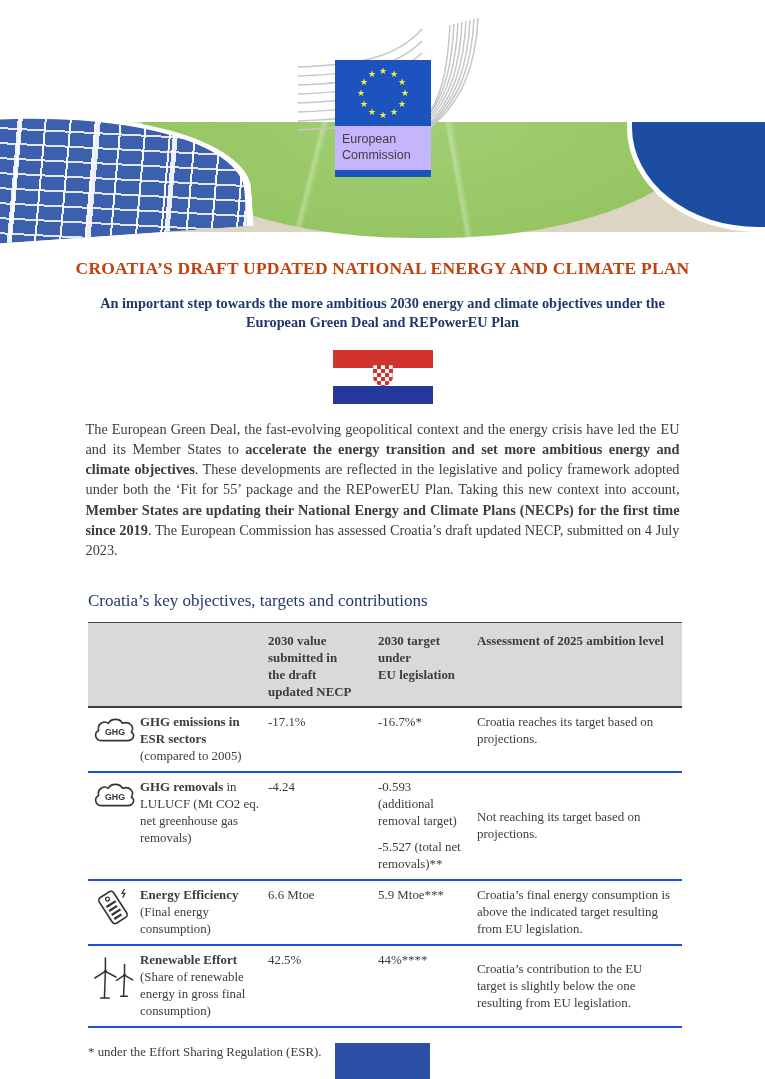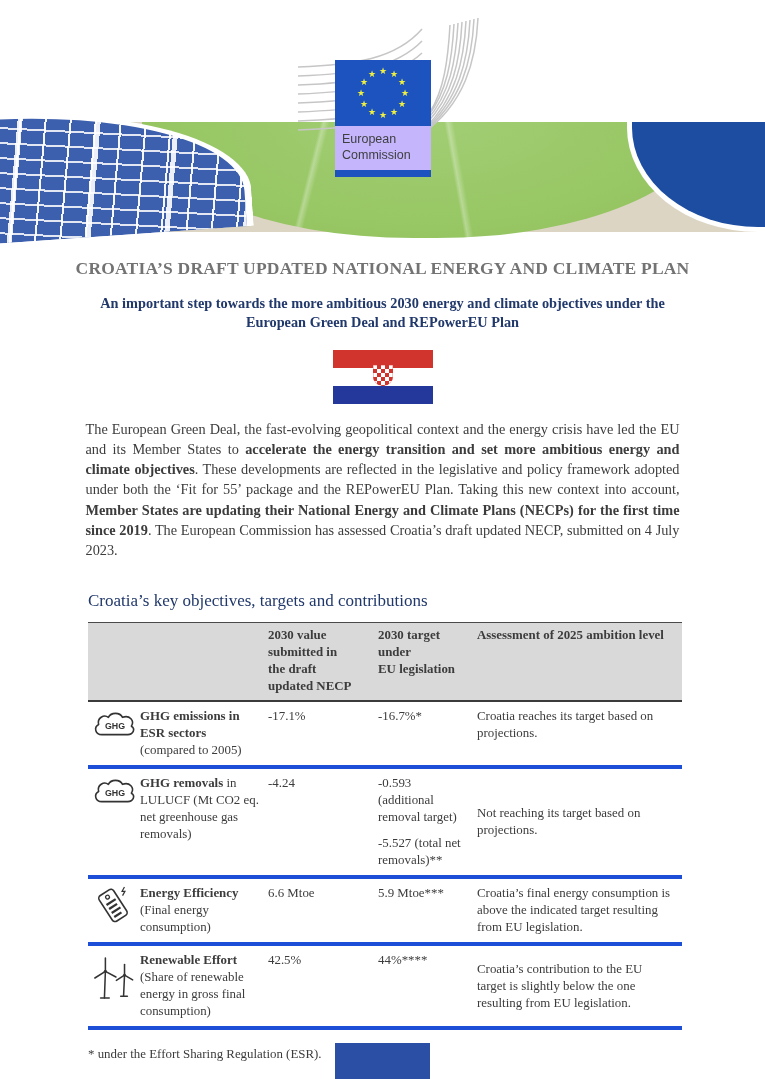--- a/index.html
+++ b/index.html
@@ -41,21 +41,21 @@
   .logo-flag { width:96px; height:66px; background:#1d53be; }
   .logo-label {
     background:#c4b5fd; padding:5px 4px 6px 7px;
     font-family:"Liberation Sans", sans-serif; font-size:12.5px; line-height:1.3;
     color:#3f3f3f;
   }
   .logo-bar { height:7px; background:#1d53be; }
   
   .content { position:absolute; left:0; top:242px; width:765px; }
   .doc-title {
-    margin-top:16px; text-align:center; color:#737373;
+    margin-top:16px; text-align:center; color:#c2410c;
     font-size:17.5px; font-weight:bold; letter-spacing:.2px;
   }
   .doc-subtitle {
     margin:15px auto 0; max-width:628px; text-align:center; color:#21386b;
     font-size:14.3px; font-weight:bold; line-height:1.35;
   }
   .flag { position:relative; width:100px; height:54px; margin:17px auto 0; }
   .flag .red { height:18px; background:#d0342c; }
   .flag .white { height:18px; background:#fff; }
   .flag .blue { height:18px; background:#24389c; }
@@ -76,26 +76,26 @@
   .h3 {
     margin:30px 0 0 88px; color:#21386b; font-size:17px; font-weight:normal;
   }
   
   table.kt {
     margin:11px 0 0 88px; width:594px; border-collapse:collapse;
     font-size:12.9px; line-height:1.32; color:#3c3c3c; table-layout:fixed;
   }
   table.kt th {
     background:#d9d9d9; text-align:left; font-weight:bold; vertical-align:top;
-    padding:4px 8px 5px 0; border-top:1px solid #4a4a4a; border-bottom:2px solid #3b3b3b;
+    padding:10px 8px 5px 0; border-top:1px solid #4a4a4a; border-bottom:2px solid #3b3b3b;
     white-space:pre-line;
   }
   table.kt th.first { padding-left:4px; }
   table.kt td {
-    padding:6px 8px 6px 0; border-bottom:4px solid #1d4ed8; vertical-align:top;
+    padding:6px 8px 6px 0; border-bottom:2px solid #1d4ed8; vertical-align:top;
   }
   table.kt td.icon-cell { text-align:center; padding:6px 4px; }
   table.kt td.mid { vertical-align:middle; }
   .lbl-bold { font-weight:bold; }
   .eu-second { margin-top:9px; }
   
   .footnotes { margin:15px 0 0 88px; width:600px; font-size:12.9px; line-height:1.45; }
   .bottom-box { position:absolute; left:335px; top:1043px; width:95px; height:40px; background:#2a4fa4; }
 </style>
 </head>

